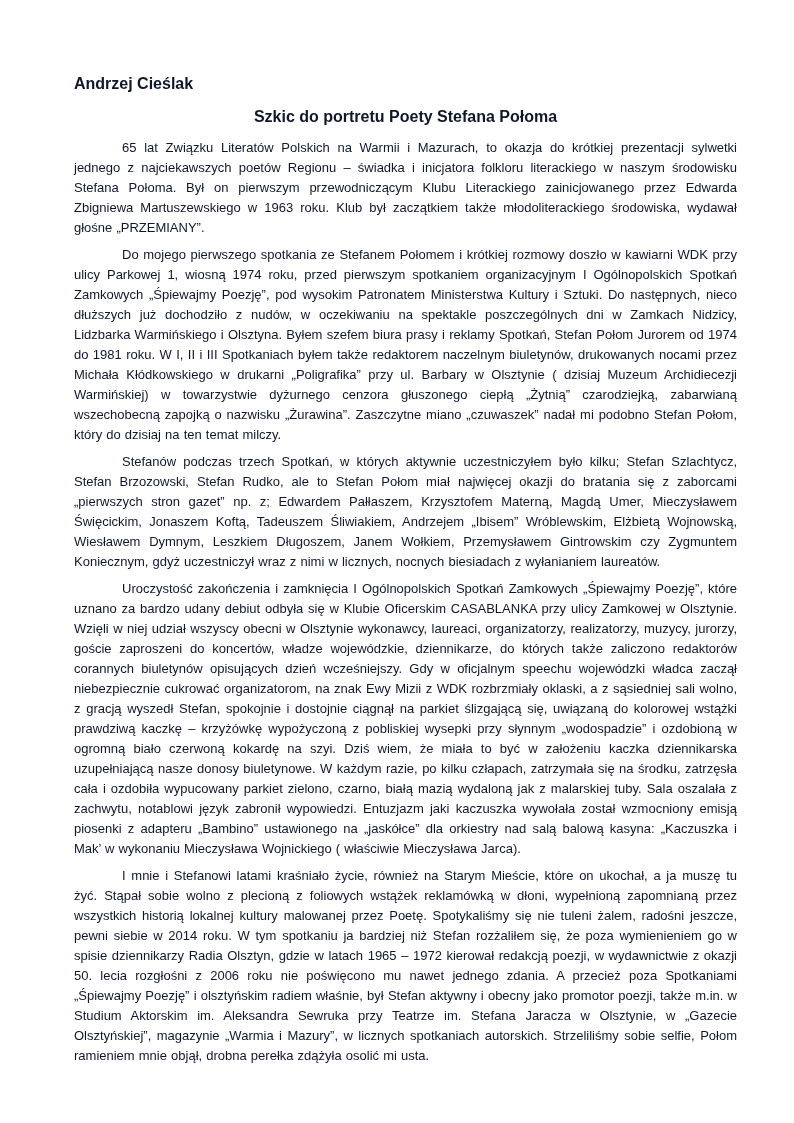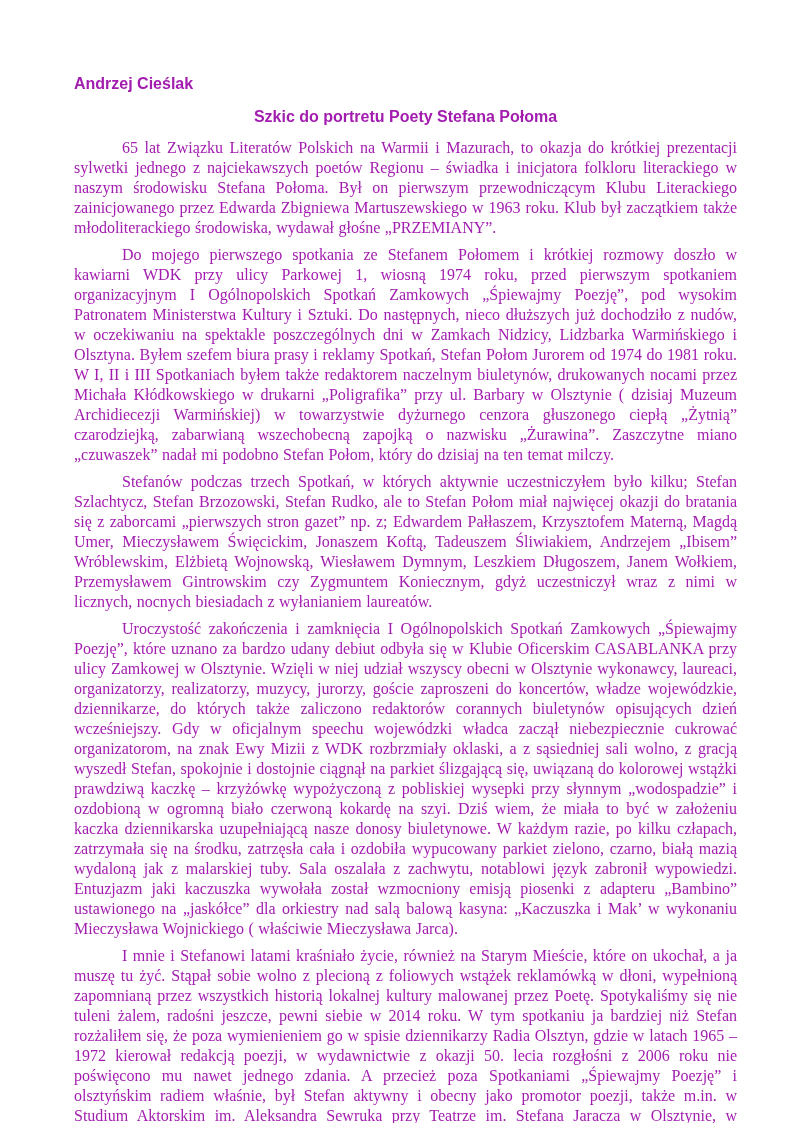--- a/index.html
+++ b/index.html
@@ -10,44 +10,43 @@
   }
   .page {
     position: relative;
     width: 794px;
     height: 1123px;
     margin: 0 auto;
     background: #ffffff;
     box-sizing: border-box;
     padding: 74px 57px 0 74px;
     font-family: "Liberation Sans", "DejaVu Sans", sans-serif;
-    color: #a21caf;
+    color: #0f172a;
     overflow: hidden;
   }
   .author {
     font-size: 16px;
     font-weight: 700;
     line-height: 20px;
     margin: 0;
   }
   .doc-title {
     font-size: 16px;
     font-weight: 700;
     text-align: center;
     line-height: 20px;
     margin: 13px 0 11px 0;
   }
   .body-paragraph {
-    font-size: 16px;
+    font-size: 13px;
     line-height: 20px;
     text-align: justify;
     text-indent: 48px;
     margin: 0 0 7px 0;
     word-spacing: 0.5px;
-    font-family: Liberation Serif, serif;
   }
 </style>
 </head>
 <body>
 
 <div class="page">
   <p class="author">Andrzej Cieślak</p>
 
   <h1 class="doc-title">Szkic do portretu Poety Stefana Połoma</h1>
 

